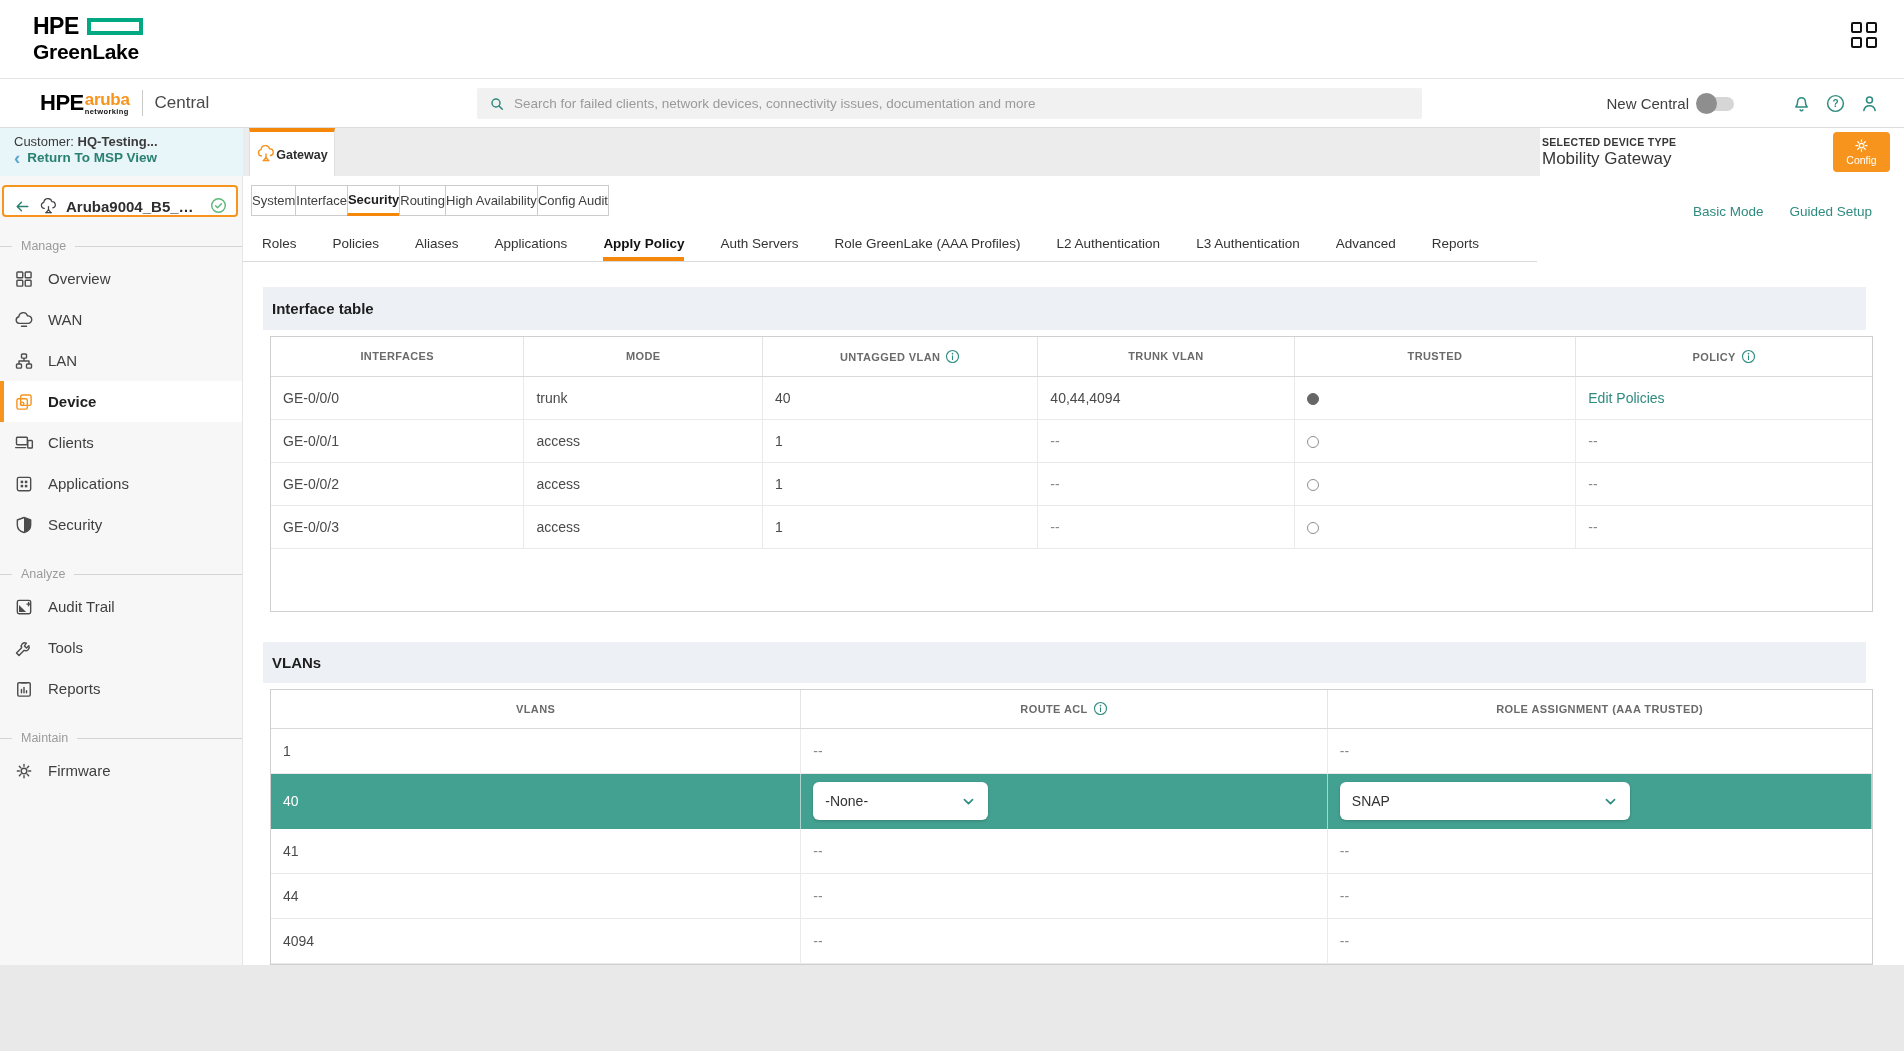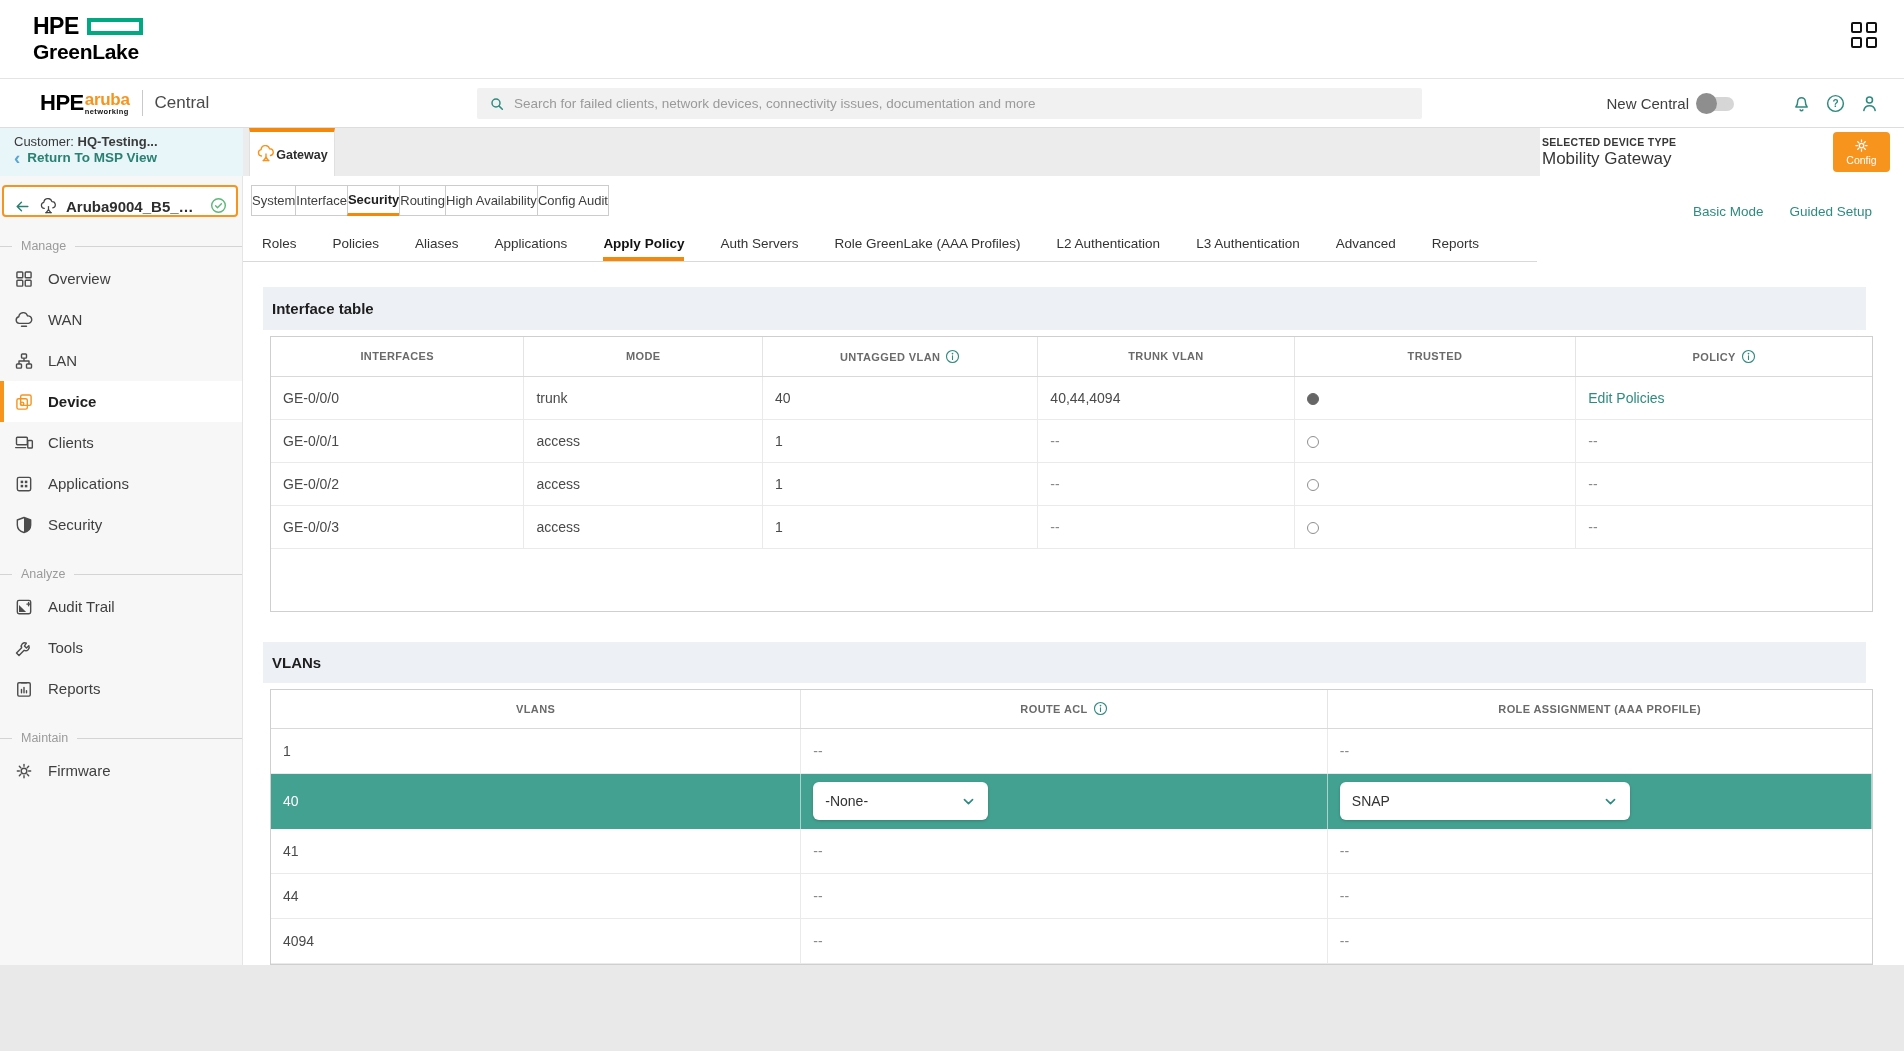--- a/index.html
+++ b/index.html
@@ -435,21 +435,21 @@
               <col class="c3">
             </colgroup>
           <thead>
             <tr>
               <th><span>VLANS</span></th>
               <th><span>ROUTE ACL</span><svg class="info-i" width="15" height="15" viewBox="0 0 16 16" fill="none" stroke="#2e8b7f" stroke-width="1.2">
                     <circle cx="8" cy="8" r="6.4"></circle>
                     <path d="M8 7.2V11.2" stroke-linecap="round"></path>
                     <circle cx="8" cy="4.9" r=".9" fill="#2e8b7f" stroke="none"></circle>
                   </svg></th>
-              <th><span>ROLE ASSIGNMENT (AAA PROFILE)</span></th>
+              <th><span>ROLE ASSIGNMENT (AAA TRUSTED)</span></th>
             </tr>
           </thead>
           <tbody>
             <tr>
               <td>1</td>
               <td class="dim">--</td>
               <td class="dim">--</td>
             </tr>
             <tr class="selected">
               <td>40</td>

